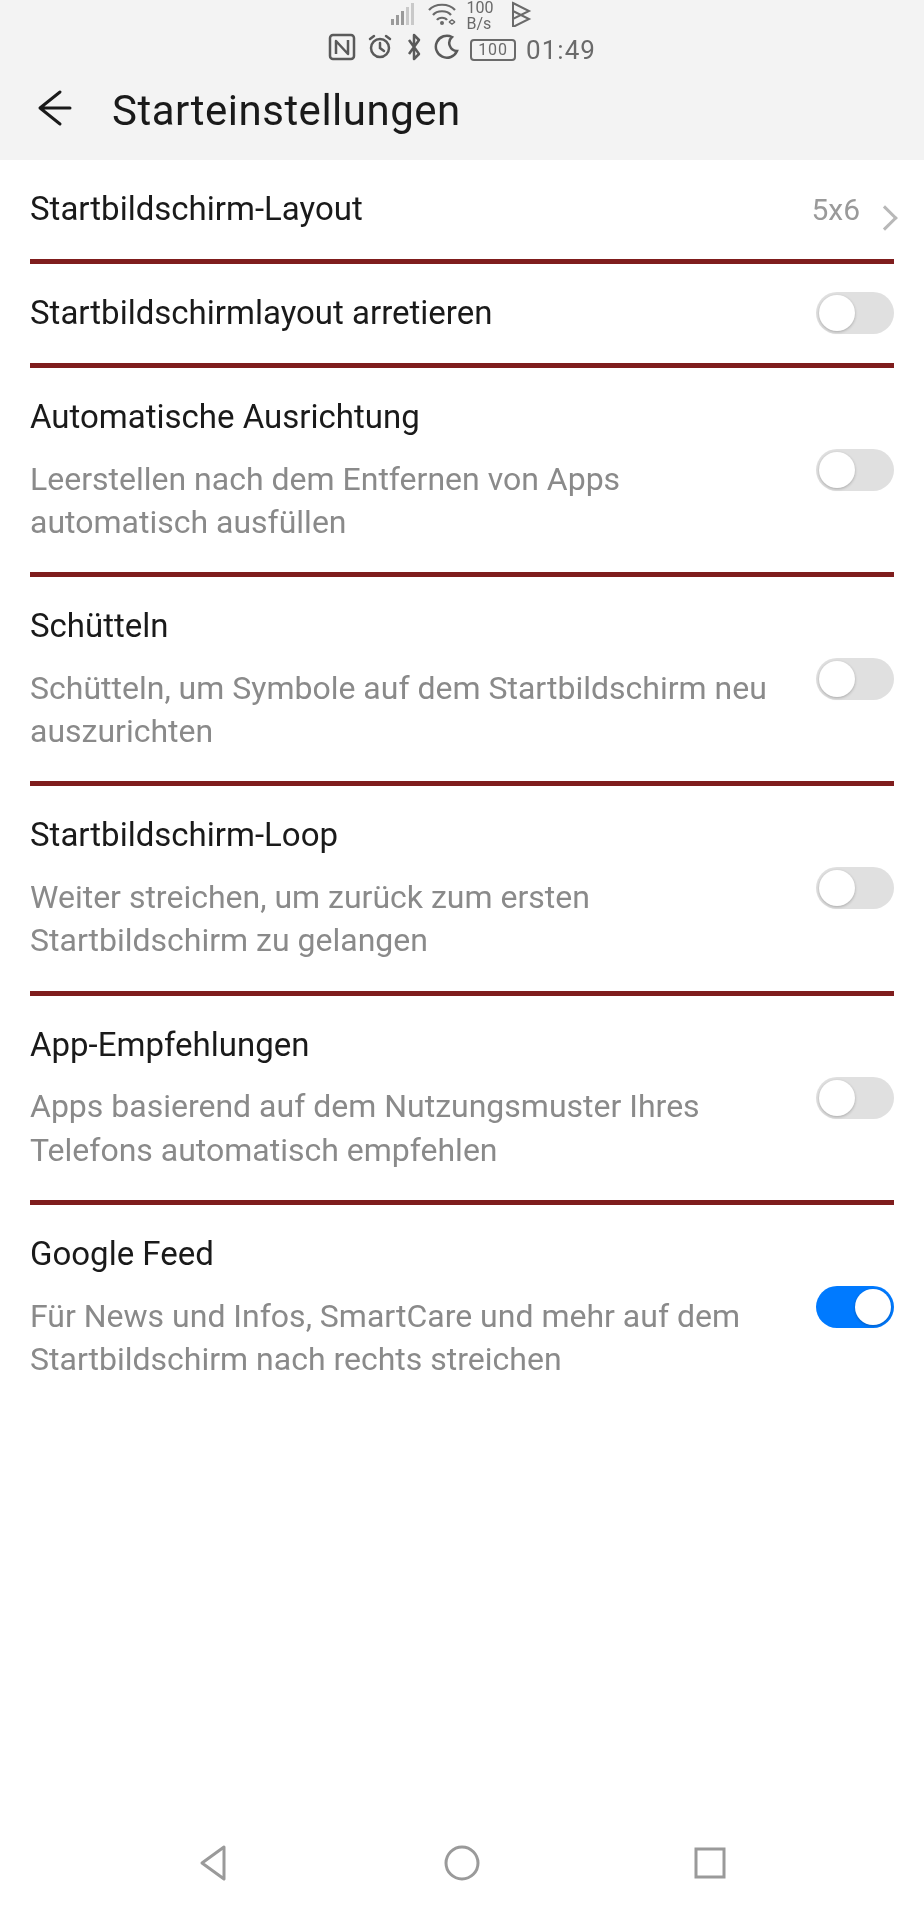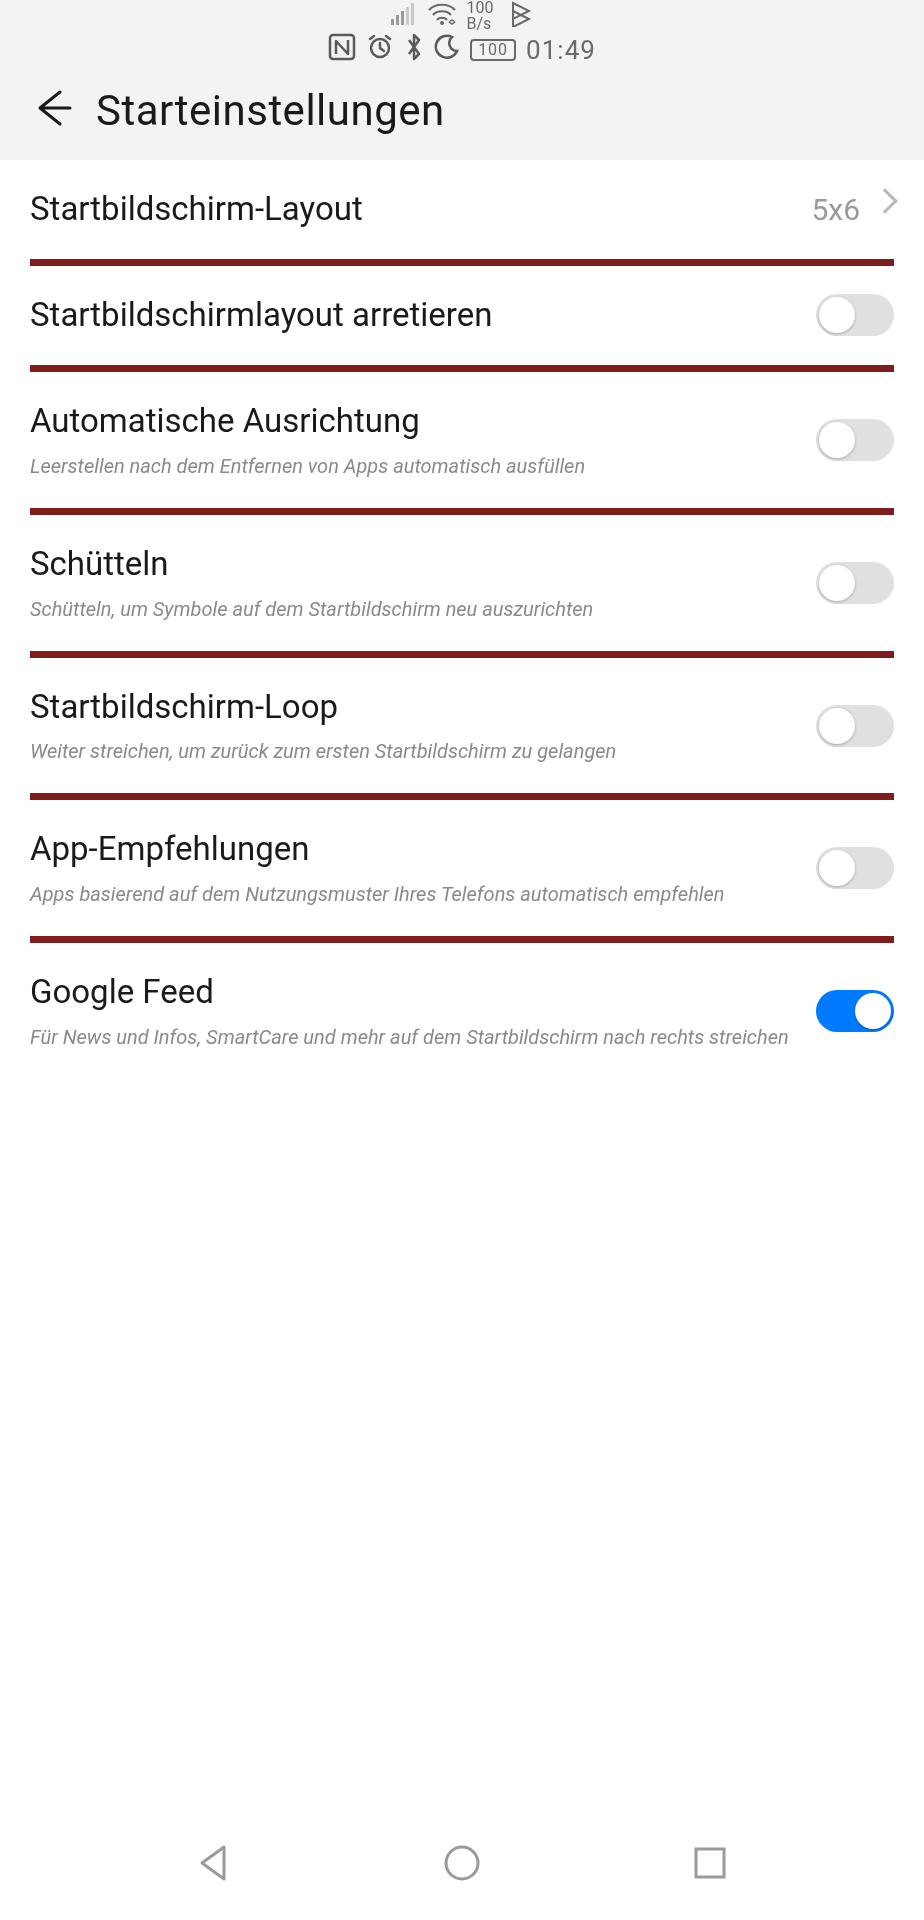--- a/index.html
+++ b/index.html
@@ -7,31 +7,31 @@
     
     
     .status-bar { display: flex; justify-content: space-between; align-items: center; height: 60px; padding: 0 30px; background: #f3f3f3; color: #6a6a6a; flex-direction: column; }
     .status-left, .status-right { display: flex; align-items: center; gap: 10px; }
     .status-speed { display: flex; flex-direction: column; font-size: 16px; line-height: 1; }
     .status-right { font-size: 26px; letter-spacing: 1px; }
     .battery-box { border: 2px solid #6a6a6a; border-radius: 4px; padding: 1px 6px; font-size: 16px; line-height: 1; display: inline-flex; align-items: center; }
     .clock { font-size: 26px; }
     
     
-    .header { display: flex; align-items: center; height: 100px; padding: 0 30px; background: #f3f3f3; gap: 22px; }
+    .header { display: flex; align-items: center; height: 100px; padding: 0 30px; background: #f3f3f3; gap: 38px; }
     .header-title { font-size: 42px; font-weight: 400; color: #1a1a1a; letter-spacing: 0.5px; }
     
     
     .content { background: #fff; padding: 0 30px; }
-    .row { display: flex; align-items: center; justify-content: space-between; padding: 28px 0; border-bottom: 7px solid #7f1d1d; gap: 24px; }
+    .row { display: flex; align-items: center; justify-content: space-between; padding: 28px 0; border-bottom: 5px solid #7f1d1d; gap: 24px; }
     .row-text { flex: 1; min-width: 0; }
     .row-title { font-size: 33px; color: #1a1a1a; font-weight: 400; line-height: 1.3; }
-    .row-sub { font-size: 20px; color: #8a8a8a; margin-top: 10px; line-height: 1.35; font-style: italic; }
+    .row-sub { font-size: 32px; color: #8a8a8a; margin-top: 19px; line-height: 1.35; }
     .row-value { font-size: 30px; color: #9a9a9a; margin-right: 6px; }
-    .row-right { display: flex; align-items: flex-start; gap: 10px; flex-shrink: 0; }
+    .row-right { display: flex; align-items: flex-end; gap: 10px; flex-shrink: 0; }
     
     
     .switch { width: 78px; height: 42px; border-radius: 21px; background: #e0e0e0; position: relative; flex-shrink: 0; }
     .switch .knob { position: absolute; top: 3px; left: 3px; width: 36px; height: 36px; border-radius: 18px; background: #fff; box-shadow: 0 1px 3px rgba(0,0,0,0.25); transition: left .15s; }
     .switch.on { background: #007aff; }
     .switch.on .knob { left: 39px; }
     
     
     .chevron { width: 18px; height: 18px; border-top: 3px solid #b8b8b8; border-right: 3px solid #b8b8b8; transform: rotate(45deg); flex-shrink: 0; }
     

